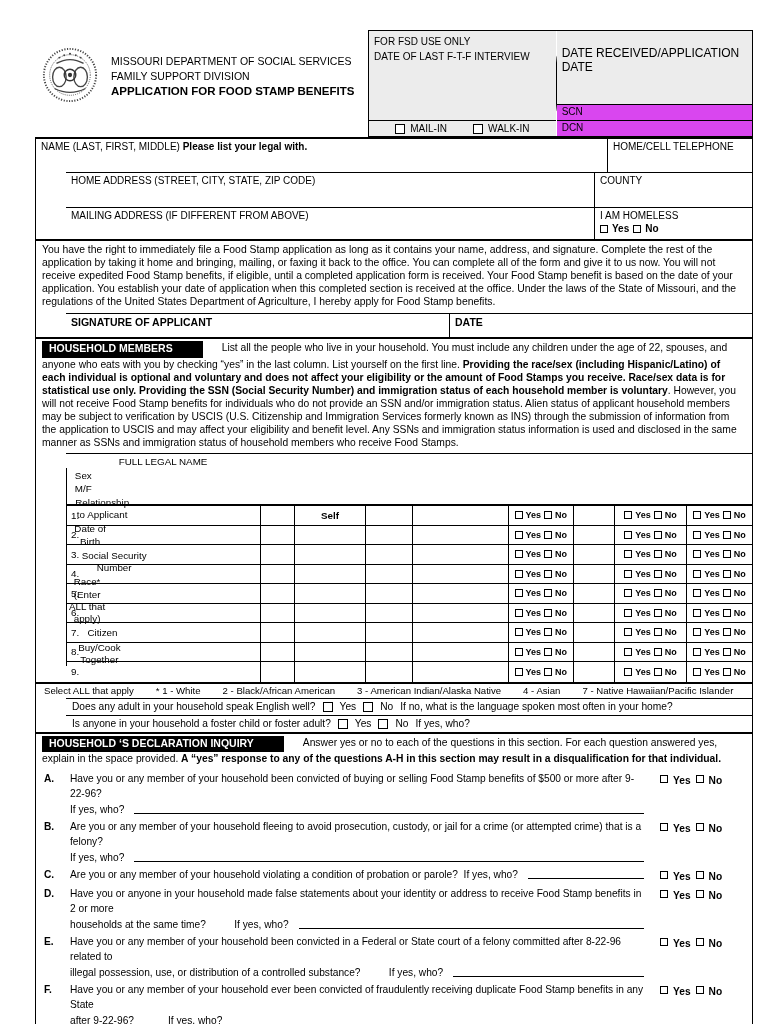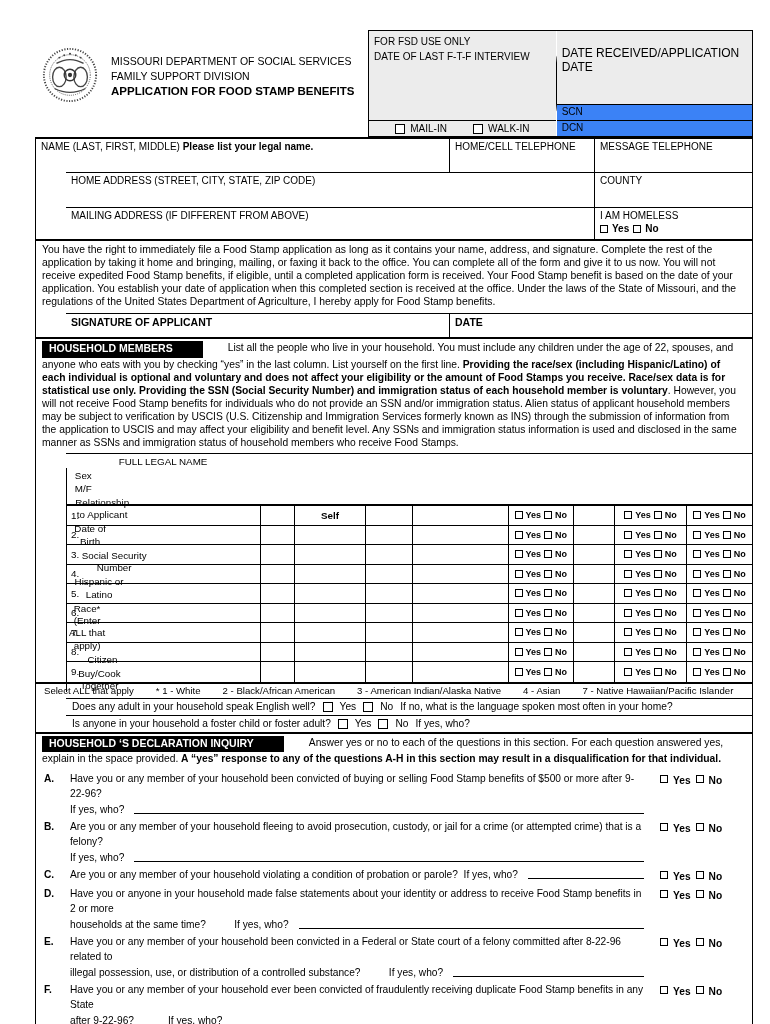--- a/index.html
+++ b/index.html
@@ -19,21 +19,21 @@
   .stipple { background-color:#ececec;
              background-image: radial-gradient(#9a9a9a 0.6px, rgba(0,0,0,0) 0.7px);
              background-size:4px 4px; }
   .fsd-left { width:49%; border-right:1px solid #000; display:flex; flex-direction:column;border-radius:32px; }
   .fsd-use { flex:1; font-size:10px; padding:3px 5px; line-height:1.5; }
   .fsd-mail { height:16px; border-top:1px solid #000; display:flex; align-items:center;
               justify-content:space-evenly; font-size:10px; font-weight:normal; }
   .fsd-mail .opt { display:flex; align-items:flex-end; gap:5px; }
   .fsd-right { width:51%; display:flex; flex-direction:column; }
   .fsd-date { flex:1; font-size:12px; padding:15px 5px; }
-  .fsd-scn, .fsd-dcn { height:16px; border-top:1px solid #000; font-size:10px; padding:1px 5px; background:#3b82f6; }
+  .fsd-scn, .fsd-dcn { height:16px; border-top:1px solid #000; font-size:10px; padding:1px 5px; background:#d946ef; }
 
   
   .main { border:1px solid #000; border-top:2px solid #000; margin-top:0; }
   .lbl { font-size:10px; }
   .row { display:flex; }
   .cell { padding:2px 5px; }
   .bl { border-left:1px solid #000; }
   .bt { border-top:1px solid #000;margin-left:30px; }
   .thick { border-top:2px solid #000; }
   .bold { font-weight:bold; }
@@ -45,21 +45,21 @@
   .cb-lg { width:10px; height:10px; }
   .ynline { display:flex; align-items:center; gap:4px; font-size:10px; font-weight:bold; margin-top:2px; }
 
   .para { font-size:10.4px; line-height:1.24; padding:3px 6px 5px 6px; }
 
   .sig { height:24px; }
   .sig .cell { font-weight:bold; font-size:10.5px; }
   .w-date { width:303px; }
 
   .blacktitle { display:inline-block; background:#000; color:#fff; font-weight:bold;
-                font-size:10.5px; padding:1px 30px 2px 7px; margin-right:25px;
+                font-size:10.5px; padding:1px 30px 2px 7px; margin-right:19px;
                 vertical-align:-1px; }
   .intro { font-size:10.3px; line-height:1.27; padding:2px 6px 4px 6px; }
 
   
   .mhead { display:flex; height:52px; font-size:9.8px; text-align:center; border-bottom:2px solid #000;flex-direction:column; }
   .mh { display:flex; align-items:flex-start; justify-content:center; padding-top:2px; white-space:pre-line; line-height:1.25; }
   .mh + .mh, .mc + .mc { border-left:1px solid #000; }
   .mrow { display:flex; height:19.5px; border-bottom:1px solid #000; }
   .mrow:last-child { border-bottom:none; }
   .mc { display:flex; align-items:center; }
@@ -144,27 +144,24 @@
           <span>DCN</span>
         </div>
       </div>
     </div>
   </div>
 
   <div class="main">
 
     <div class="row id1">
       <div class="cell grow lbl">
-        <span>NAME (LAST, FIRST, MIDDLE) </span><span class="bold">Please list your legal name.</span>
+        <span>NAME (LAST, FIRST, MIDDLE) </span><span class="bold">Please list your legal with.</span>
       </div>
       <div class="cell bl lbl w-phone">
         <span>HOME/CELL TELEPHONE</span>
-      </div>
-      <div class="cell bl lbl w-msg">
-        <span>MESSAGE TELEPHONE</span>
       </div>
     </div>
 
     <div class="row id2 bt">
       <div class="cell grow lbl">
         <span>HOME ADDRESS (STREET, CITY, STATE, ZIP CODE)</span>
       </div>
       <div class="cell bl lbl w-msg">
         <span>COUNTY</span>
       </div>
@@ -204,22 +201,20 @@
       <div class="mhead">
         <div class="mh c-name">FULL LEGAL NAME</div>
         <div class="mh c-sex">Sex
 M/F</div>
         <div class="mh c-rel">Relationship
 to Applicant</div>
         <div class="mh c-dob">Date of
 Birth</div>
         <div class="mh c-ssn">Social Security
 Number</div>
-        <div class="mh c-hisp">Hispanic or
-Latino</div>
         <div class="mh c-race">Race*
 (Enter
 ALL that
 apply)</div>
         <div class="mh c-cit">Citizen</div>
         <div class="mh c-buy">Buy/Cook
 Together</div>
       </div>
       <div>
       <div class="mrow">

